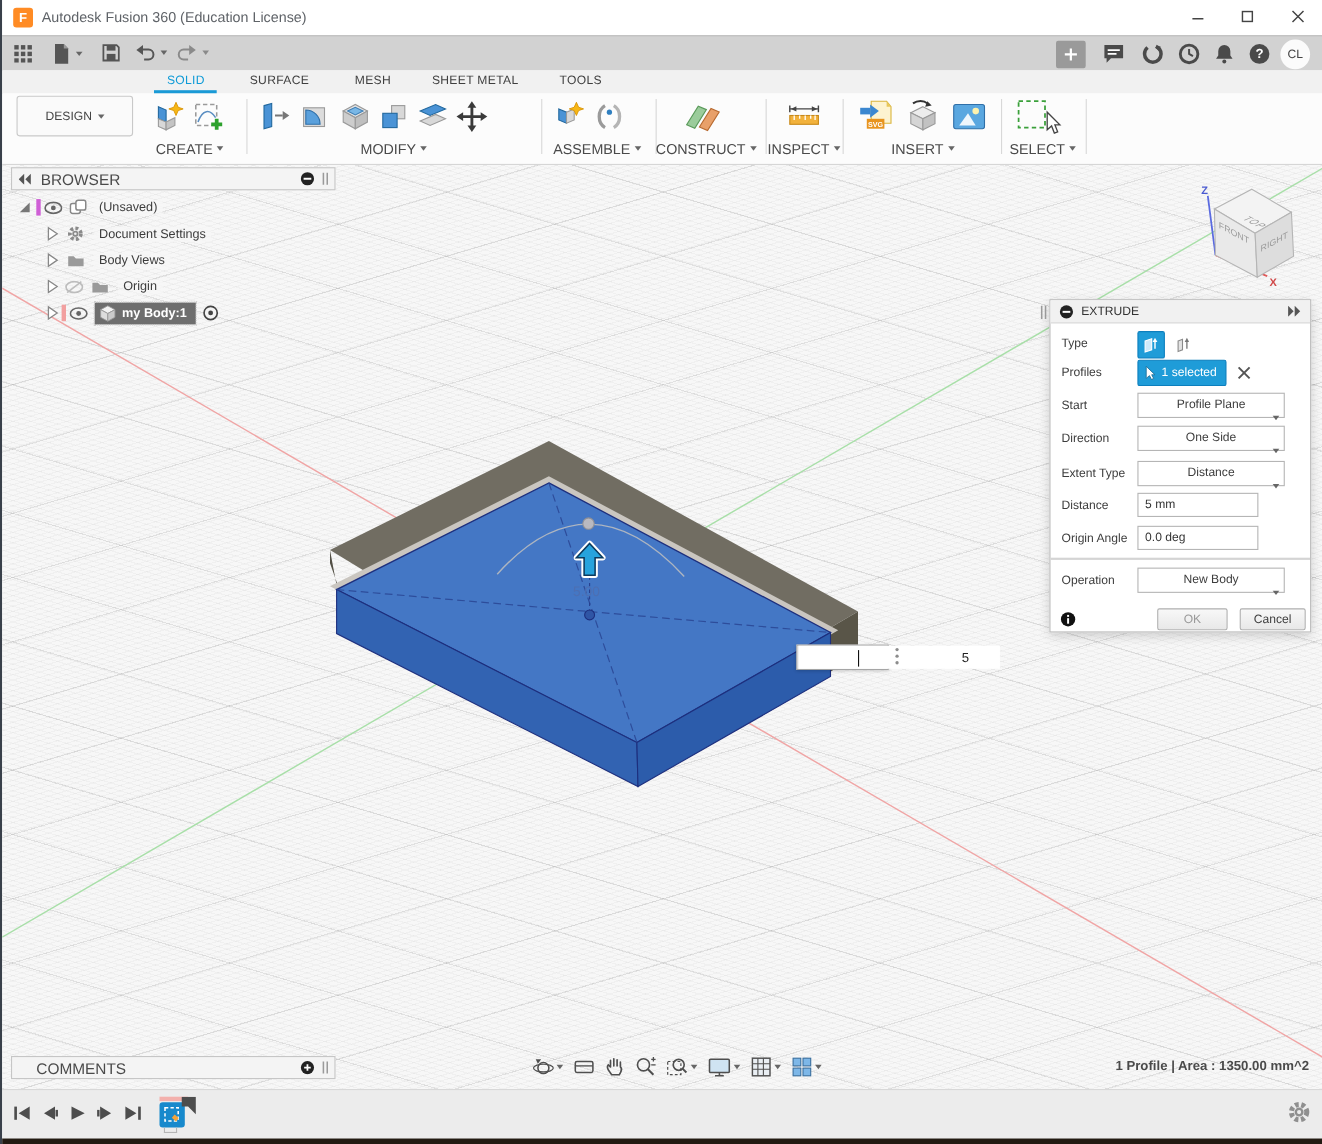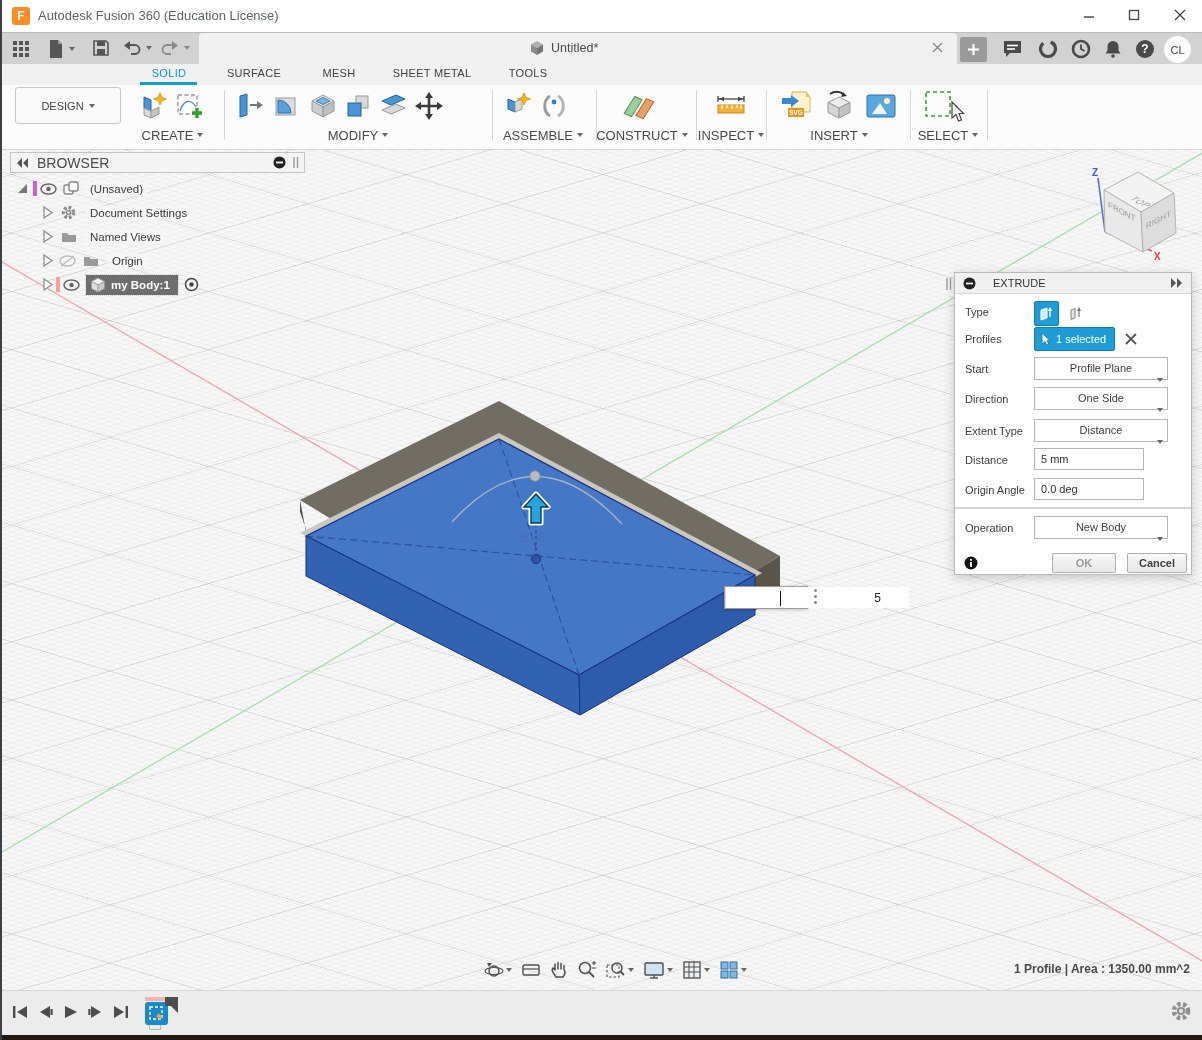--- a/index.html
+++ b/index.html
@@ -56,21 +56,21 @@
 
   
   .dialog { position:absolute; left:952px; top:122px; width:238px; height:303px; background:#fff; border:1px solid #b9b9b9; box-shadow:0 3px 10px rgba(0,0,0,.18); font-size:11px; color:#3d3d3d; }
   .dlg-hdr { position:absolute; left:0; top:0; width:100%; height:21px; background:#f1f1f1; border-bottom:1px solid #d9d9d9; display:flex; align-items:center; }
   .drow-lbl { position:absolute; left:10px; }
   .dd { position:absolute; left:79px; width:134px; height:23px; border:1px solid #b5b5b5; background:#fff; display:flex; align-items:center; padding:0 4px; gap:4px;flex-direction:column; }
   .dd .crt { margin-left:auto; }
   .txt { position:absolute; left:79px; width:110px; height:22px; border:1px solid #b5b5b5; background:#fff; font-family:"Liberation Sans",sans-serif; font-size:11px; color:#333; padding:0 6px; }
   .chip { position:absolute; left:79px; width:81px; height:24px; background:#1f9cd8; border:1px solid #0d7fbd; border-radius:2px; color:#fff; display:flex; align-items:center; gap:4px; padding:0 6px; font-size:11px; }
   .typebtn { position:absolute; width:25px; height:25px; border-radius:2px; display:flex; align-items:center; justify-content:center; }
-  .btn { position:absolute; height:20px; border:1px solid #aeaeae; border-radius:2px; background:linear-gradient(#f8f8f8,#e8e8e8); font-size:11px; text-align:center; line-height:18px;font-weight:bold; }
+  .btn { position:absolute; height:20px; border:1px solid #aeaeae; border-radius:2px; background:linear-gradient(#f8f8f8,#e8e8e8); font-size:11px; text-align:center; line-height:18px; }
 
   
   .dim-input { position:absolute; left:722px; top:436px; width:84px; height:23px; background:#fff; border:1px solid #9c9c9c; box-shadow:0 1px 3px rgba(0,0,0,.2); display:flex; }
   .grip { width:9px; height:100%; background:repeating-linear-gradient(#fff 0 2px, #c4c4c4 2px 4px); border-right:1px solid #d9d9d9; }
   .dim-input input { flex:1; border:0; font-family:"Liberation Sans",sans-serif; font-size:12px; text-align:right; padding-right:28px; outline:none; color:#222; }
   .dim-caret { position:absolute; right:26px; top:4px; width:1px; height:15px; background:#111; }
   .dots3 { position:absolute; left:812px; top:439px; display:flex; flex-direction:column; gap:3px; }
   .dots3 i { width:3px; height:3px; border-radius:50%; background:#8c8c8c; }
 
   .status { position:absolute; right:14px; top:812px; font-size:12px; font-weight:bold; color:#4a4a4a; }
@@ -149,35 +149,20 @@
       <span class="crt" style="margin-left:4px"></span>
     </div>
     <div class="abar-ic" style="left:158px">
       <svg width="20" height="18" viewBox="0 0 20 18">
           <path d="M15 6 h-8 a4.5 4.5 0 0 0 0 9 h4" fill="none" stroke="#8a8a8a" stroke-width="1.8"></path>
           <path d="M12 2 L18 6.5 L12 11 z" fill="#8a8a8a"></path>
         </svg>
       <span class="crt" style="margin-left:4px; border-top-color:#8a8a8a"></span>
     </div>
 
-    <div class="doc-tab">
-      <div class="doc-tab-inner">
-        <svg width="16" height="16" viewBox="0 0 16 16">
-            <polygon points="8,1 14,4.5 8,8 2,4.5" fill="#b0b0b0"></polygon>
-            <polygon points="2,4.5 8,8 8,15 2,11.5" fill="#8b8b8b"></polygon>
-            <polygon points="8,8 14,4.5 14,11.5 8,15" fill="#757575"></polygon>
-          </svg>
-        <span>Untitled*</span>
-      </div>
-      <div class="tab-close">
-          <svg width="11" height="11">
-            <path d="M1 1 L10 10 M10 1 L1 10" stroke="#8a8a8a" stroke-width="1.4"></path>
-          </svg>
-        </div>
-    </div>
 
     <div class="plusbtn">
         <svg width="13" height="13">
           <path d="M6.5 1 V12 M1 6.5 H12" stroke="#fff" stroke-width="2"></path>
         </svg>
       </div>
     <div class="abar-ic" style="left:1000px">
       <svg width="21" height="20" viewBox="0 0 21 20">
           <path d="M2 2 h17 v12 h-11 l-4 4 v-4 h-2 z" fill="#4a4a4a"></path>
           <line x1="5" y1="6.5" x2="16" y2="6.5" stroke="#fff" stroke-width="1.6"></line>
@@ -476,21 +461,21 @@
       <span class="rowlbl" style="margin-left:9px">Document Settings</span>
     </div>
 
     <div class="brow" style="left:40px; top:76px">
       <svg width="11" height="13">
           <polygon points="2,1 10,6.5 2,12" fill="#fff" stroke="#888" stroke-width="1.2"></polygon>
         </svg>
       <svg width="16" height="13" style="margin-left:8px">
           <path d="M1 3 h5 l2 2 h7 v7 h-14 z" fill="#9a9a9a"></path>
         </svg>
-      <span class="rowlbl" style="margin-left:8px">Named Views</span>
+      <span class="rowlbl" style="margin-left:8px">Body Views</span>
     </div>
 
     <div class="brow" style="left:40px; top:100px">
       <svg width="11" height="13">
           <polygon points="2,1 10,6.5 2,12" fill="#fff" stroke="#888" stroke-width="1.2"></polygon>
         </svg>
       <svg width="17" height="12" style="margin-left:6px">
           <ellipse cx="8.5" cy="6" rx="7.5" ry="5" fill="none" stroke="#bdbdbd" stroke-width="1.5"></ellipse>
           <line x1="2" y1="11" x2="15" y2="1" stroke="#bdbdbd" stroke-width="1.5"></line>
         </svg>
@@ -525,21 +510,21 @@
 
     <div class="dialog">
       <svg width="8" height="14" style="position:absolute; left:-10px; top:4px">
           <path d="M2 1 V13 M5.5 1 V13" stroke="#9a9a9a" stroke-width="1.4"></path>
         </svg>
       <div class="dlg-hdr">
         <svg width="13" height="13" style="margin-left:8px">
             <circle cx="6.5" cy="6.5" r="6" fill="#222"></circle>
             <rect x="3" y="5.6" width="7" height="1.8" fill="#fff"></rect>
           </svg>
-        <span style="margin-left:17px; font-size:11px; color:#333">EXTRUDE</span>
+        <span style="margin-left:7px; font-size:11px; color:#333">EXTRUDE</span>
         <svg width="13" height="10" style="margin-left:auto; margin-right:8px">
             <polygon points="1,0 1,10 6,5" fill="#555"></polygon>
             <polygon points="7,0 7,10 12,5" fill="#555"></polygon>
           </svg>
       </div>
 
       <span class="drow-lbl" style="top:33px">Type</span>
       <div class="typebtn" style="left:79px; top:28px; background:#1f9cd8; border:1px solid #0d7fbd">
         <svg width="17" height="17" viewBox="0 0 17 17">
             <polygon points="3,5 9,3 9,13 3,15" fill="#cfeafa" stroke="#fff" stroke-width="1"></polygon>
@@ -693,20 +678,30 @@
             <rect x="11" y="2" width="7" height="7" fill="#7db7e8" stroke="#3a6f9e"></rect>
             <rect x="2" y="11" width="7" height="7" fill="#7db7e8" stroke="#3a6f9e"></rect>
             <rect x="11" y="11" width="7" height="7" fill="#7db7e8" stroke="#3a6f9e"></rect>
           </svg>
         <span class="crt"></span>
       </span>
     </div>
 
     <div class="status">1 Profile | Area : 1350.00 mm^2</div>
 
+    <div class="phdr" style="left:8px; top:810px; width:295px">
+      <span style="margin-left:22px">COMMENTS</span>
+      <svg width="13" height="13" style="margin-left:auto">
+          <circle cx="6.5" cy="6.5" r="6" fill="#222"></circle>
+          <path d="M6.5 3.5 V9.5 M3.5 6.5 H9.5" stroke="#fff" stroke-width="1.6"></path>
+        </svg>
+      <svg width="8" height="13" style="margin:0 4px 0 6px">
+          <path d="M2 1 V12 M5.5 1 V12" stroke="#9a9a9a" stroke-width="1.4"></path>
+        </svg>
+    </div>
   </div>
 
   <div class="timeline">
     <span class="tl-ic" style="left:10px">
       <svg width="16" height="16" viewBox="0 0 16 16">
           <rect x="1" y="2" width="2.4" height="12" fill="#4d4d4d"></rect>
           <polygon points="15,2 15,14 5,8" fill="#4d4d4d"></polygon>
         </svg>
     </span>
     <span class="tl-ic" style="left:36px">

